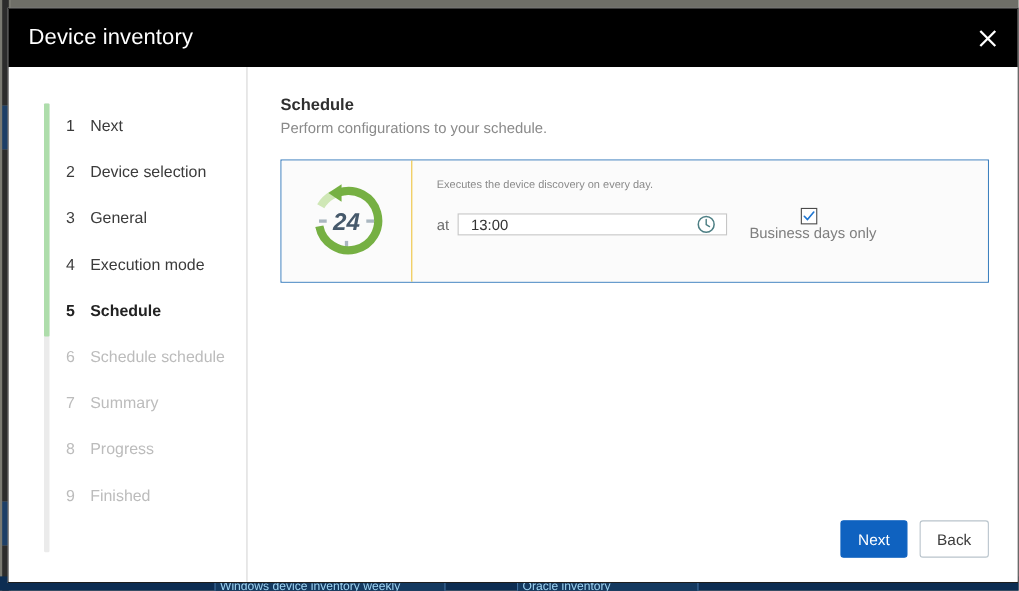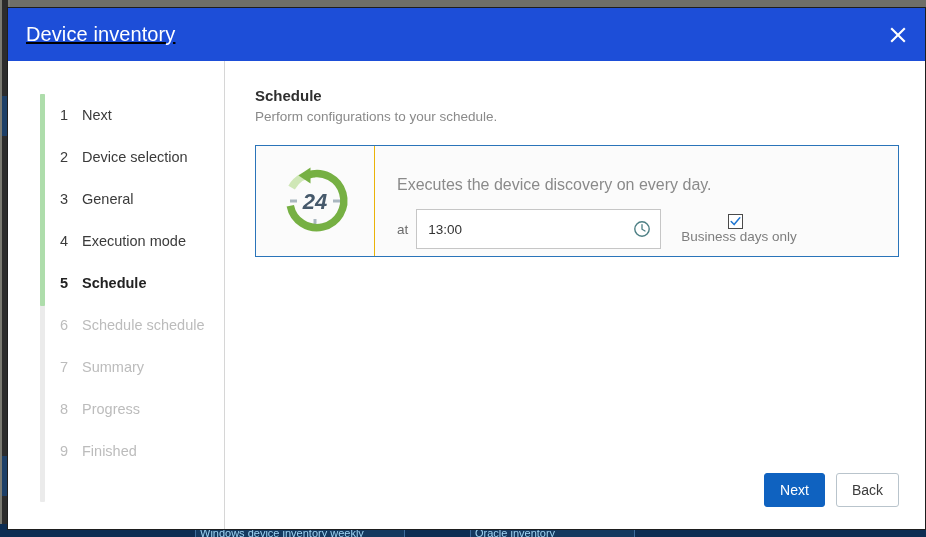--- a/index.html
+++ b/index.html
@@ -73,21 +73,21 @@
     background: #ffffff;
     border: 1px solid #1e1e1e;
     box-sizing: border-box;
     display: flex;
     flex-direction: column;
   }
 
   .titlebar {
     height: 53px;
     min-height: 53px;
-    background: #1d4ed8;
+    background: #000000;
     display: flex;
     align-items: center;
     justify-content: space-between;
     padding: 0 0 0 18px;
     box-sizing: border-box;
     text-decoration: underline;
   }
   .title-text {
     color: #ffffff;
     font-size: 20px;
@@ -205,37 +205,37 @@
     box-sizing: border-box;
     background: #fbfbfb;
     min-width: 0;
   }
   .card-title {
     font-size: 14px;
     font-weight: bold;
     color: #2f2f2f;
   }
   .card-desc {
-    font-size: 16px;
+    font-size: 10px;
     color: #8a8a8a;
-    margin-top: 16px;
+    margin-top: 3px;
   }
   .card-row {
     display: flex;
     align-items: center;
     margin-top: 15px;
   }
   .at-label {
     font-size: 13.5px;
     color: #6b6b6b;
     margin-right: 8px;
   }
   .time-field {
     width: 245px;
-    height: 40px;
+    height: 20px;
     border: 1px solid #c6c6c6;
     background: #ffffff;
     box-sizing: border-box;
     display: flex;
     align-items: center;
     padding: 0 9px 0 11px;
   }
   .time-value {
     flex: 1;
     font-size: 13.5px;

